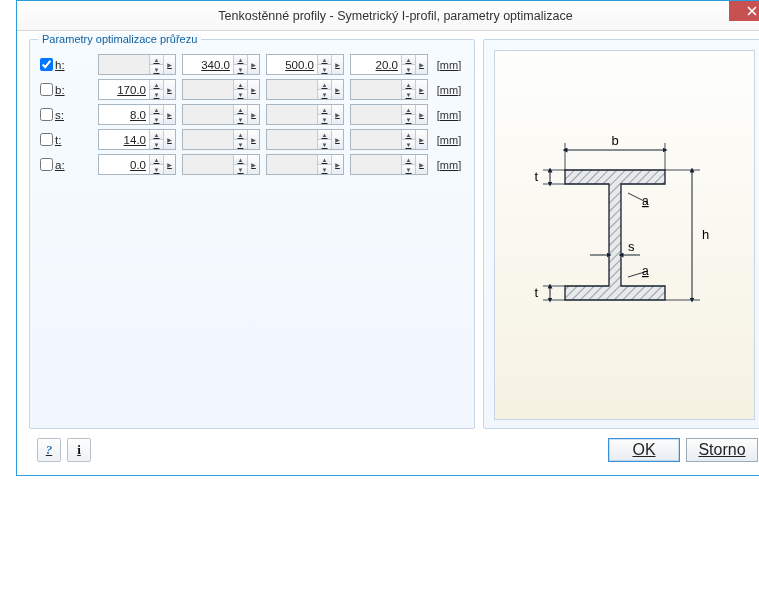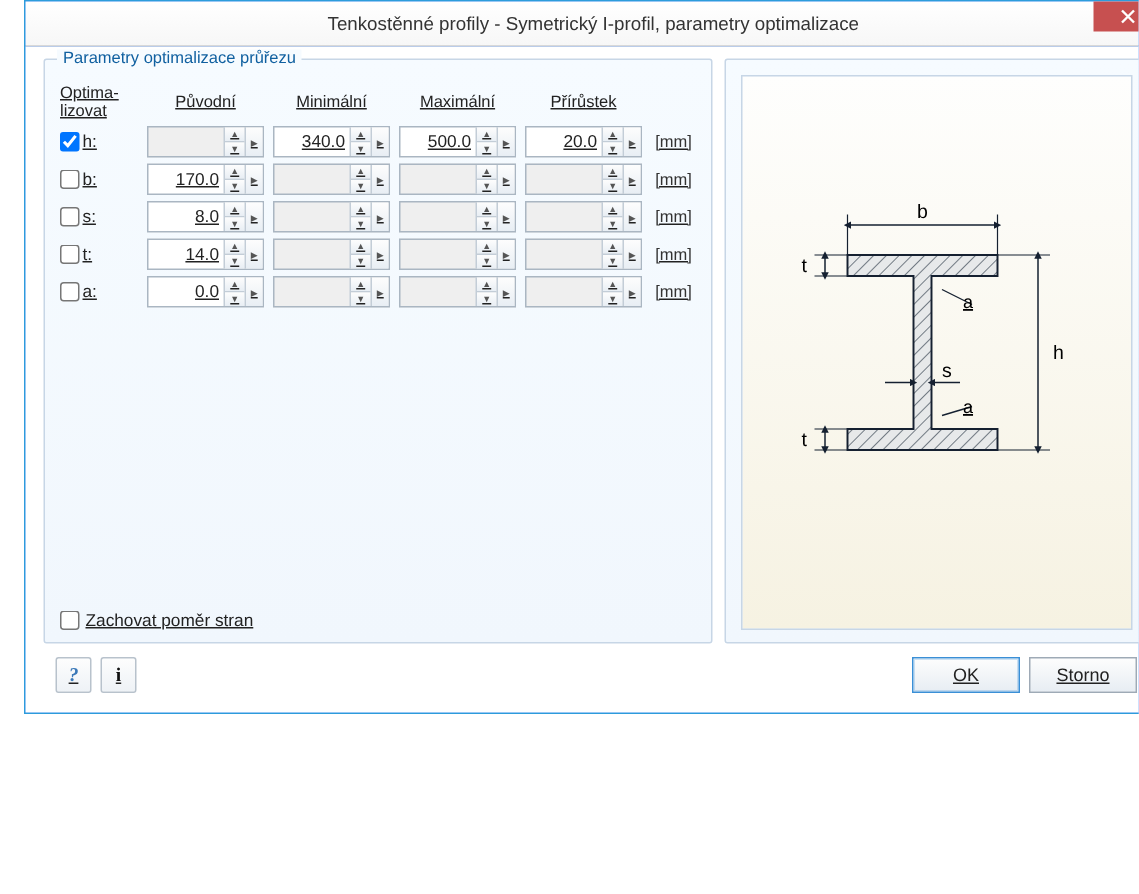--- a/index.html
+++ b/index.html
@@ -155,21 +155,21 @@
     border-radius: 2px;
     font-size: 13px; font-weight: bold; color: #516070;
     cursor: pointer;
   }
   .footer .spacer { flex: 1; }
   .btn {
     min-width: 72px; height: 24px;
     border: 1px solid #9eaab6;
     background: linear-gradient(#fdfdfd, #e7edf3);
     border-radius: 0;
-    font-size: 12px; color: #222;
+    font-size: 16px; color: #222;
     cursor: pointer;
   }
   .btn.default {
     border-color: #3a8fd6;
     box-shadow: 0 0 0 1px rgba(58,143,214,.25) inset;
   }
   svg text { font-family: "Segoe UI", Tahoma, sans-serif; }
 </style>
 </head>
 <body>
@@ -184,30 +184,20 @@
     </div>
   </div>
 
   <div class="client">
     <div class="main-row">
 
       <div class="left-panel">
         <div class="group-label">Parametry optimalizace průřezu</div>
         <div class="left-inner">
 
-          <div class="hdr-row">
-            <div class="optcol">
-              <span>Optima-</span><br><span>lizovat</span>
-            </div>
-            <div>Původní</div>
-            <div>Minimální</div>
-            <div>Maximální</div>
-            <div>Přírůstek</div>
-            <div></div>
-          </div>
 
           <div class="param-row">
             <div class="optcell">
               <input type="checkbox" checked="" style="">
               <span class="lbl">h:</span>
             </div>
             <div class="numcell disabled">
               <input disabled="" value="" style="">
               <div class="spin">
                   <button>▲</button>
@@ -395,24 +385,20 @@
               <input disabled="" value="" style="">
               <div class="spin">
                   <button>▲</button>
                   <button>▼</button>
                 </div>
               <button class="dropbtn">▶</button>
             </div>
             <div class="unitcell">[mm]</div>
           </div>
 
-          <div class="preserve-row">
-            <input type="checkbox" style="">
-            <span class="lbl">Zachovat poměr stran</span>
-          </div>
         </div>
       </div>
 
       <div class="right-panel">
         <div class="right-inner">
           <div class="diagram-box">
             <svg width="230" height="240" viewBox="0 0 230 240">
               <defs>
                 <pattern id="hatch" patternUnits="userSpaceOnUse" width="6" height="6" patternTransform="rotate(45)">
                   <rect width="6" height="6" fill="#e7e9ea"></rect>

